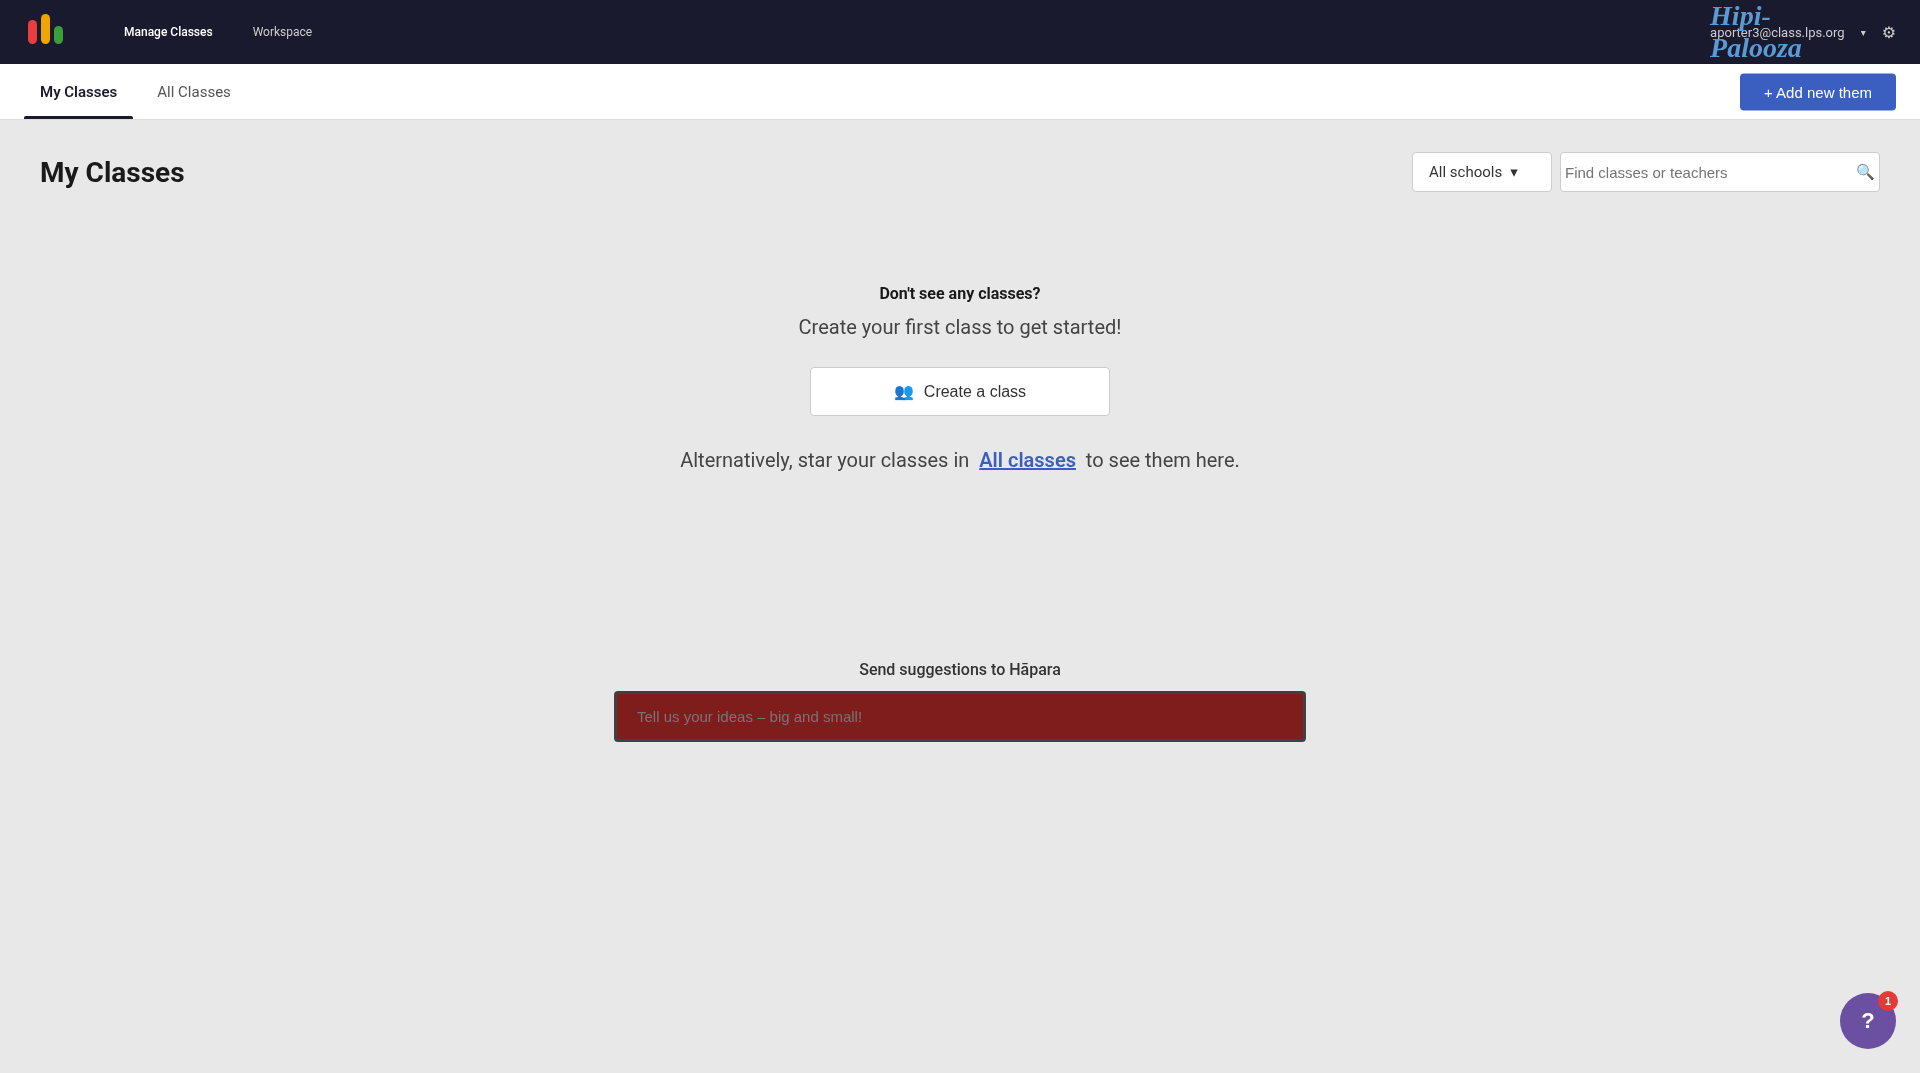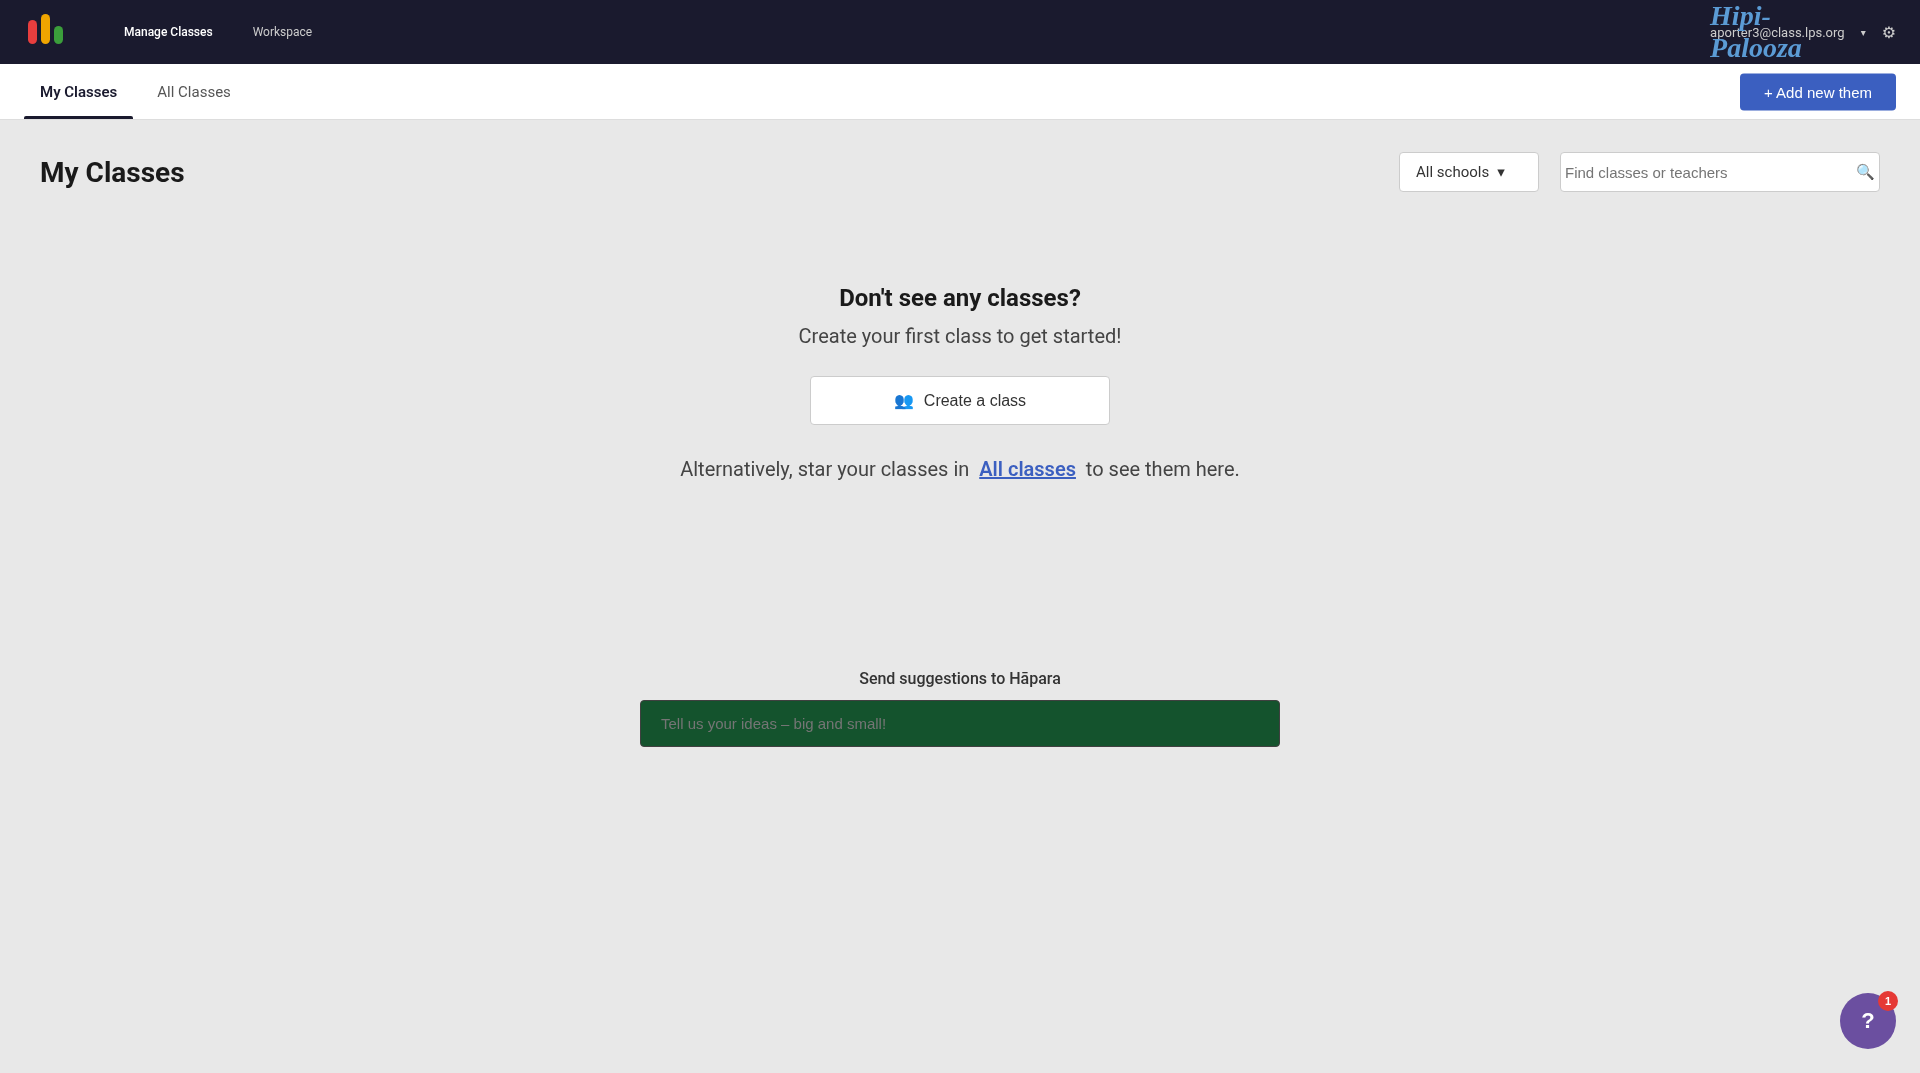--- a/index.html
+++ b/index.html
@@ -146,21 +146,21 @@
       margin-bottom: 32px;
     }
     .page-title {
       font-size: 28px;
       font-weight: 700;
       color: #1a1a1a;
     }
     .filters {
       display: flex;
       align-items: flex-start;
-      gap: 21px;
+      gap: 8px;
       margin-left: 23px;
     }
     .schools-dropdown {
       background: #fff;
       border: 1px solid #ccc;
       border-radius: 4px;
       padding: 10px 16px;
       font-size: 15px;
       color: #333;
       cursor: pointer;
@@ -196,21 +196,21 @@
 
     
     .empty-state {
       display: flex;
       flex-direction: column;
       align-items: center;
       justify-content: center;
       padding: 60px 20px 40px;
     }
     .empty-state h2 {
-      font-size: 24px;
+      font-size: 16px;
       font-weight: 700;
       color: #1a1a1a;
       margin-bottom: 12px;
     }
     .empty-state p {
       font-size: 20px;
       color: #444;
       margin-bottom: 28px;
     }
     .create-class-btn {
@@ -245,27 +245,27 @@
       flex-direction: column;
       align-items: center;
     }
     .suggestions-title {
       font-size: 16px;
       font-weight: 500;
       color: #333;
       margin-bottom: 12px;
     }
     .suggestions-input {
-      width: 640px;
+      width: 692px;
       padding: 14px 20px;
-      border: 1px solid #404040;
+      border: 3px solid #404040;
       border-radius: 4px;
       font-size: 15px;
       color: #999;
-      background: #14532d;
+      background: #7f1d1d;
       outline: none;
     }
 
     
     .help-btn {
       position: fixed;
       bottom: 24px;
       right: 24px;
       width: 56px;
       height: 56px;

